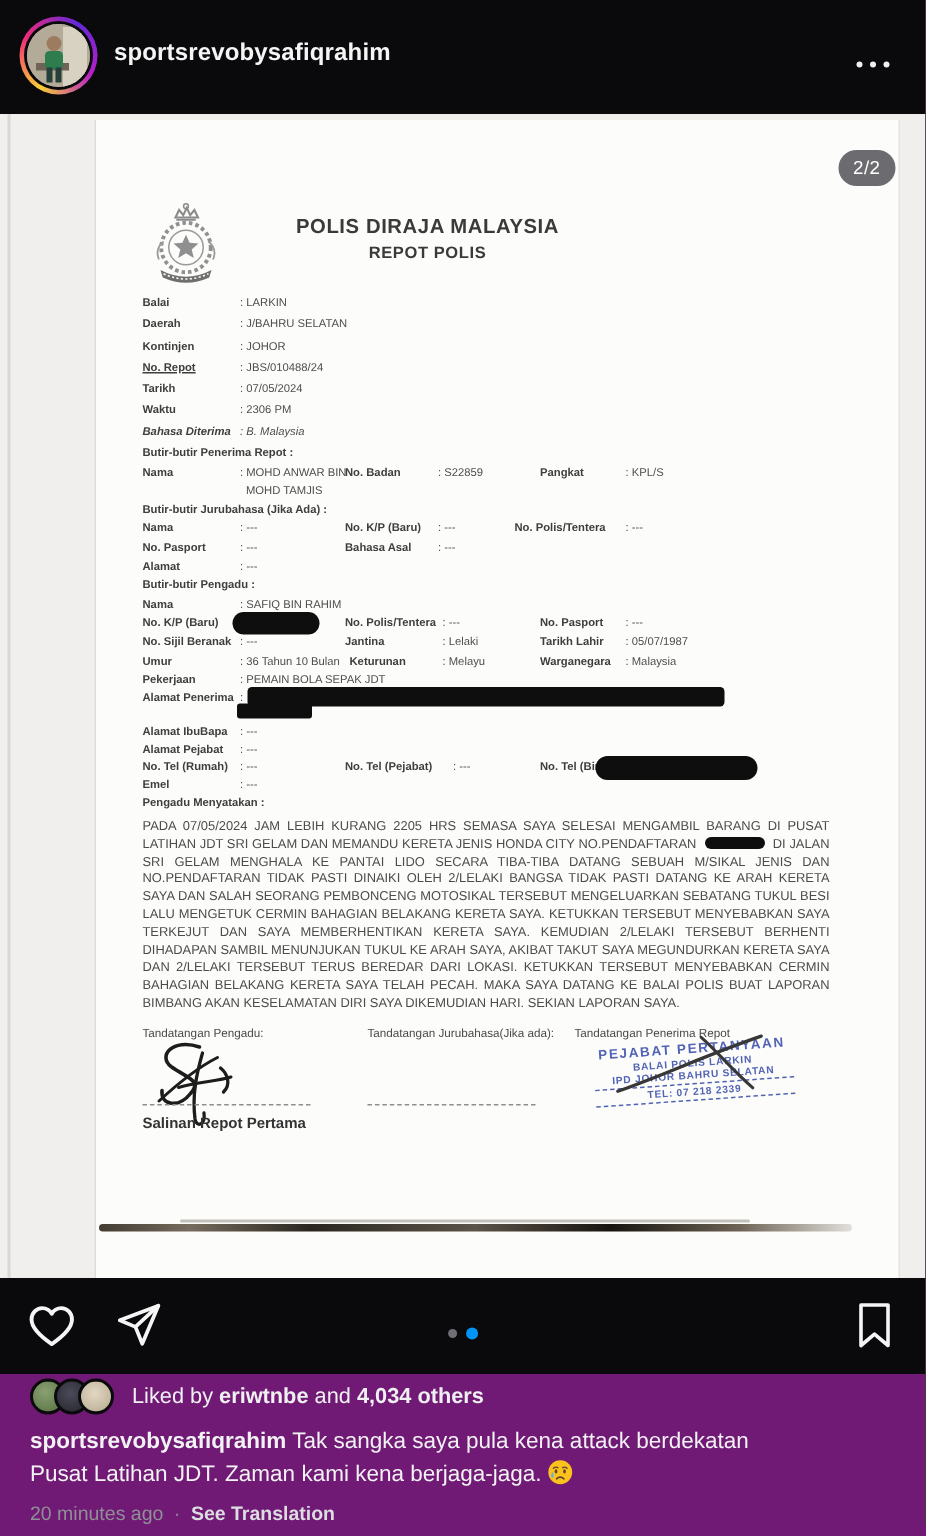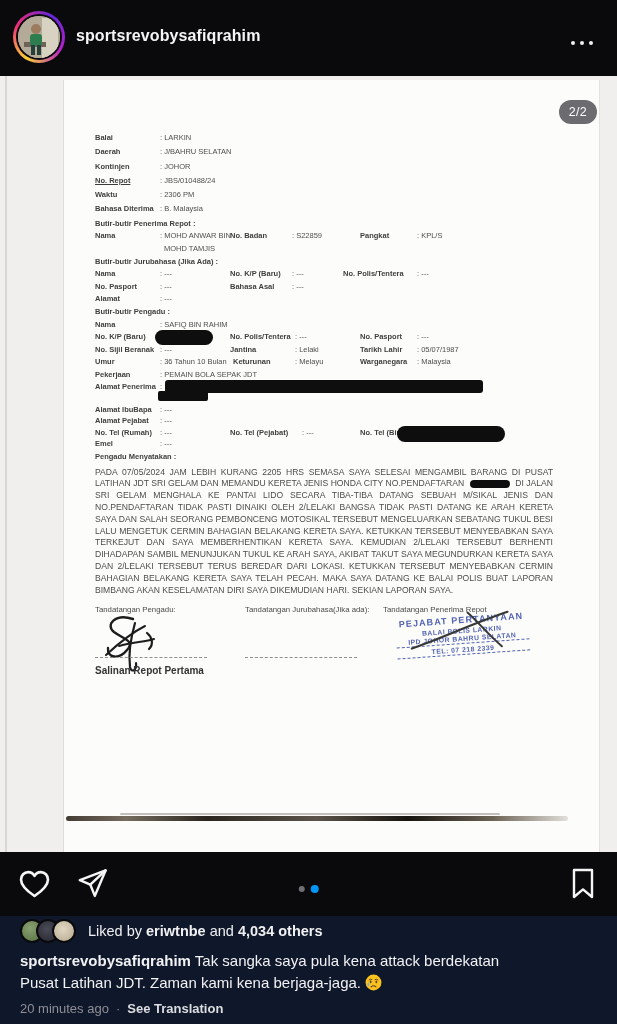--- a/index.html
+++ b/index.html
@@ -1,17 +1,17 @@
 <!DOCTYPE html>
 <html><head>
 <meta charset="utf-8">
 <style>
   html,body{margin:0;padding:0;background:#000;}
   *{box-sizing:border-box;font-family:"Liberation Sans","DejaVu Sans",sans-serif;}
-  .app{position:relative;width:617px;height:1024px;background:#0f172a;overflow:hidden;margin:0 auto;padding-left:44px;}
+  .app{position:relative;width:617px;height:1024px;background:#701a75;overflow:hidden;margin:0 auto;padding-left:44px;}
 
   
   .header{position:absolute;top:0;left:0;width:617px;height:76px;background:#0a0a0c;}
   .story-ring{position:absolute;left:13px;top:11px;width:52px;height:52px;border-radius:50%;
     background:conic-gradient(from 210deg,#f9ce34,#ee2a7b,#6228d7,#b620c9,#f9ce34);
     display:flex;align-items:center;justify-content:center;cursor:pointer;}
   .avatar-hole{width:46px;height:46px;border-radius:50%;background:#0a0a0c;display:flex;align-items:center;justify-content:center;}
   .avatar-img{width:42px;height:42px;border-radius:50%;overflow:hidden;background:#b3aa97;}
   .username{position:absolute;left:76px;top:27px;font-size:16px;font-weight:bold;color:#f5f5f6;letter-spacing:.1px;cursor:pointer;}
   .more-btn{position:absolute;right:20px;top:37px;display:flex;gap:5px;cursor:pointer;padding:4px;}
@@ -103,42 +103,66 @@
         <i></i>
         <i></i>
         <i></i>
       </div>
   </div>
 
   <div class="photo">
     <div class="edgeL"></div>
     <div class="sheet"></div>
     <div class="doc">
+      <div class="doc-head">
+        <div class="crest">
+          <svg width="54" height="62" viewBox="0 0 54 62">
+            <path d="M20 12 l2.4-5 2.8 3.4 2.3-4.8 2.3 4.8 2.8-3.4 2.4 5 z" fill="none" stroke="#8b8b8b" stroke-width="1.4"></path>
+            <circle cx="27" cy="4.5" r="1.6" fill="none" stroke="#8b8b8b" stroke-width="1"></circle>
+            <line x1="20.5" y1="13.5" x2="33.5" y2="13.5" stroke="#8b8b8b" stroke-width="1.4"></line>
+            <circle cx="27" cy="32" r="16.5" fill="none" stroke="#909090" stroke-width="2.6" stroke-dasharray="2.4 2"></circle>
+            <circle cx="27" cy="32" r="11.5" fill="none" stroke="#9a9a9a" stroke-width="1"></circle>
+            <path d="M27 23.5 l2.4 5.4 5.9.5-4.5 3.9 1.4 5.7-5.2-3.1-5.2 3.1 1.4-5.7-4.5-3.9 5.9-.5 z" fill="#8f8f8f"></path>
+            <path d="M9 40 q-3-7 3-12" fill="none" stroke="#9a9a9a" stroke-width="1.2"></path>
+            <path d="M45 40 q3-7-3-12" fill="none" stroke="#9a9a9a" stroke-width="1.2"></path>
+            <path d="M10 47 q17 9 34 0 l-1.5 5 q-15.5 7-31 0 z" fill="#6f6f6f"></path>
+            <path d="M12 49.5 q15 7 30 0" fill="none" stroke="#fcfcfa" stroke-width="1" stroke-dasharray="1.5 1.5"></path>
+          </svg>
+        </div>
+        <div class="doc-titles">
+          <div class="doc-title1">POLIS DIRAJA MALAYSIA</div>
+          <div class="doc-title2">REPOT POLIS</div>
+        </div>
+      </div>
       <div class="doc-rows">
           <div class="doc-row" style="height: 14.3px;">
             <span class="cell b" style="left: 0px;">Balai</span>
             <span class="cell" style="left: 65px;">: LARKIN</span>
           </div>
           <div class="doc-row" style="height: 14.3px;">
             <span class="cell b" style="left: 0px;">Daerah</span>
             <span class="cell" style="left: 65px;">: J/BAHRU SELATAN</span>
           </div>
           <div class="doc-row" style="height: 14.3px;">
             <span class="cell b" style="left: 0px;">Kontinjen</span>
             <span class="cell" style="left: 65px;">: JOHOR</span>
           </div>
           <div class="doc-row" style="height: 14.3px;">
             <span class="cell b" style="left: 0px; text-decoration: underline;">No. Repot</span>
             <span class="cell" style="left: 65px;">: JBS/010488/24</span>
           </div>
           <div class="doc-row" style="height: 14.3px;">
+            <span class="cell b" style="left: 0px;">Tarikh</span>
+            <span class="cell" style="left: 65px;">: 07/05/2024</span>
+          </div>
+          <div class="doc-row" style="height: 14.3px;">
             <span class="cell b" style="left: 0px;">Waktu</span>
             <span class="cell" style="left: 65px;">: 2306 PM</span>
           </div>
-          <div class="doc-row" style="height: 14.3px;">
+          <div class="doc-row" style="height: 14.3px; font-style: italic;">
             <span class="cell b" style="left: 0px;">Bahasa Diterima</span>
             <span class="cell" style="left: 65px;">: B. Malaysia</span>
           </div>
           <div class="doc-row" style="height: 12.6px; text-decoration: underline;">
             <span class="cell b" style="left: 0px;">Butir-butir Penerima Repot :</span>
           </div>
           <div class="doc-row" style="height: 12.6px;">
             <span class="cell b" style="left: 0px;">Nama</span>
             <span class="cell" style="left: 65px;">: MOHD ANWAR BIN</span>
             <span class="cell b" style="left: 135px;">No. Badan</span>

